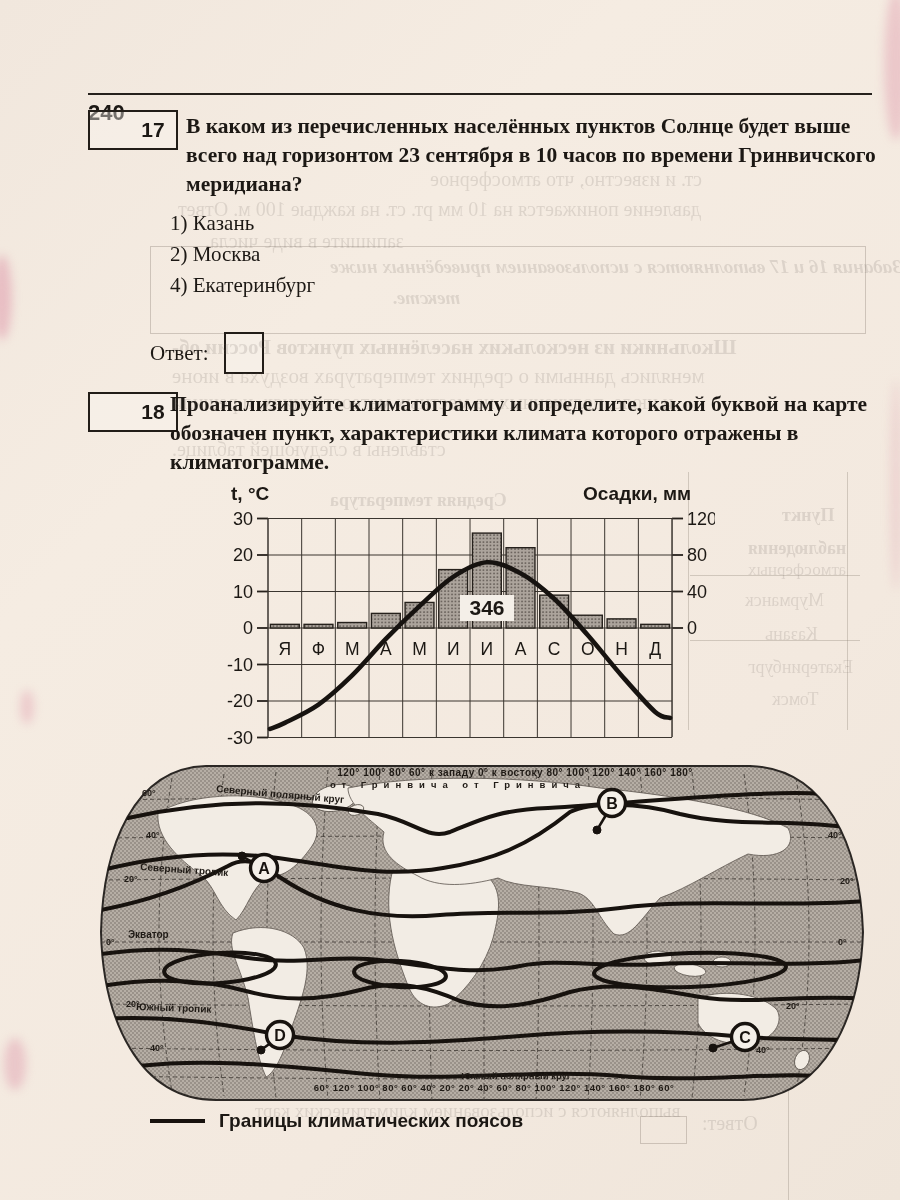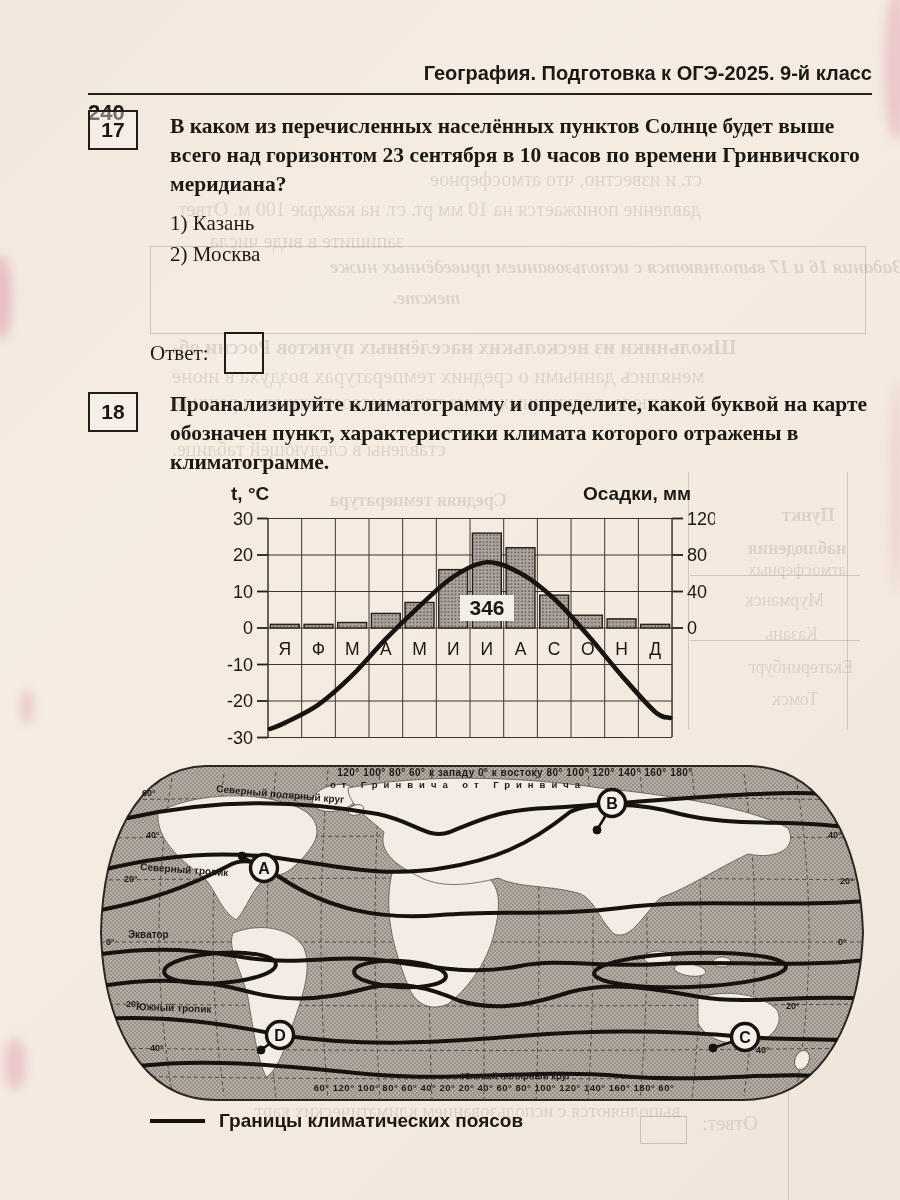--- a/index.html
+++ b/index.html
@@ -6,21 +6,21 @@
   .page{position:relative;width:900px;height:1200px;overflow:hidden;
         background:linear-gradient(135deg,#f1e7dd 0%,#f5ece2 30%,#f3e9df 70%,#efe5da 100%);
         font-family:"Liberation Serif",serif;color:#1c1814;}
   .hdr-num{position:absolute;left:88px;top:60px;font-family:"Liberation Sans",sans-serif;
            font-weight:bold;font-size:22px;margin-top:40px;}
   .hdr-title{position:absolute;right:28px;top:62px;font-family:"Liberation Sans",sans-serif;
            font-weight:bold;font-size:20px;}
   .hdr-rule{position:absolute;left:88px;top:93px;width:784px;height:2px;background:#26211c;}
   .qbox{position:absolute;width:46px;height:36px;border:2.5px solid #221d18;
         font-family:"Liberation Sans",sans-serif;font-weight:bold;font-size:21px;
-        display:flex;align-items:center;justify-content:center;background:rgba(250,246,240,.4);}
+        display:flex;align-items:center;justify-content:center;background:rgba(250,246,240,.4);padding-left:40px;}
   .qtext{position:absolute;left:170px;width:702px;font-weight:bold;font-size:21.5px;line-height:29px;}
   .opts{position:absolute;left:170px;font-size:21px;line-height:31px;}
   .ansrow{position:absolute;left:150px;display:flex;align-items:center;font-size:21px;}
   .ansbox{width:36px;height:38px;border:2px solid #221d18;margin-left:16px;background:rgba(250,246,240,.35);}
   .legend{position:absolute;left:150px;top:1110px;display:flex;align-items:center;
           font-family:"Liberation Sans",sans-serif;font-weight:bold;font-size:19px;}
   .legend .sym{width:55px;height:3.5px;background:#17120e;margin-right:14px;}
   .bleed{position:absolute;transform:scaleX(-1);color:#6b625c;opacity:.17;filter:blur(.6px);
          white-space:nowrap;font-family:"Liberation Serif",serif;pointer-events:none;}
   .bleedbox{position:absolute;border:1px solid rgba(120,108,98,.38);opacity:.8;pointer-events:none;}
@@ -41,30 +41,30 @@
 
   <div class="bleedbox" style="left:150px;top:246px;width:714px;height:86px;"></div>
   <div class="bleedline" style="left:688px;top:472px;width:1px;height:258px;"></div>
   <div class="bleedline" style="left:847px;top:472px;width:1px;height:258px;"></div>
   <div class="bleedline" style="left:690px;top:575px;width:170px;height:1px;"></div>
   <div class="bleedline" style="left:690px;top:640px;width:170px;height:1px;"></div>
   <div class="bleedline" style="left:788px;top:1088px;width:1px;height:112px;"></div>
   <div class="bleedbox" style="left:640px;top:1116px;width:45px;height:26px;"></div>
 
   <div class="hdr-num">240</div>
-  <div class="hdr-title">География. Подготовка к ОГЭ-2025. 9-й класс</div>
   <div class="hdr-rule"></div>
 
   <div class="qbox" style="left:88px;top:110px;">
     <span>17</span>
   </div>
-  <div class="qtext" style="top:112px;">В каком из перечисленных населённых пунктов Солнце будет выше всего над горизонтом 23 сентября в 10 часов по времени Гринвичского меридиана?</div>
+  <div class="qtext" style="top:112px;margin-left:16px;">В каком из перечисленных населённых пунктов Солнце будет выше всего над горизонтом 23 сентября в 10 часов по времени Гринвичского меридиана?</div>
   <div class="opts" style="top:208px;">
     <div>1) Казань</div>
     <div>2) Москва</div>
+    <div>4) Екатеринбург</div>
   </div>
   <div class="ansrow" style="top:332px;">
     <span>Ответ:</span>
     <span class="ansbox"></span>
   </div>
 
   <div class="qbox" style="left:88px;top:392px;">
     <span>18</span>
   </div>
   <div class="qtext" style="top:390px;">Проанализируйте климатограмму и определите, какой буквой на карте обозначен пункт, характеристики климата которого отражены в климатограмме.</div>

